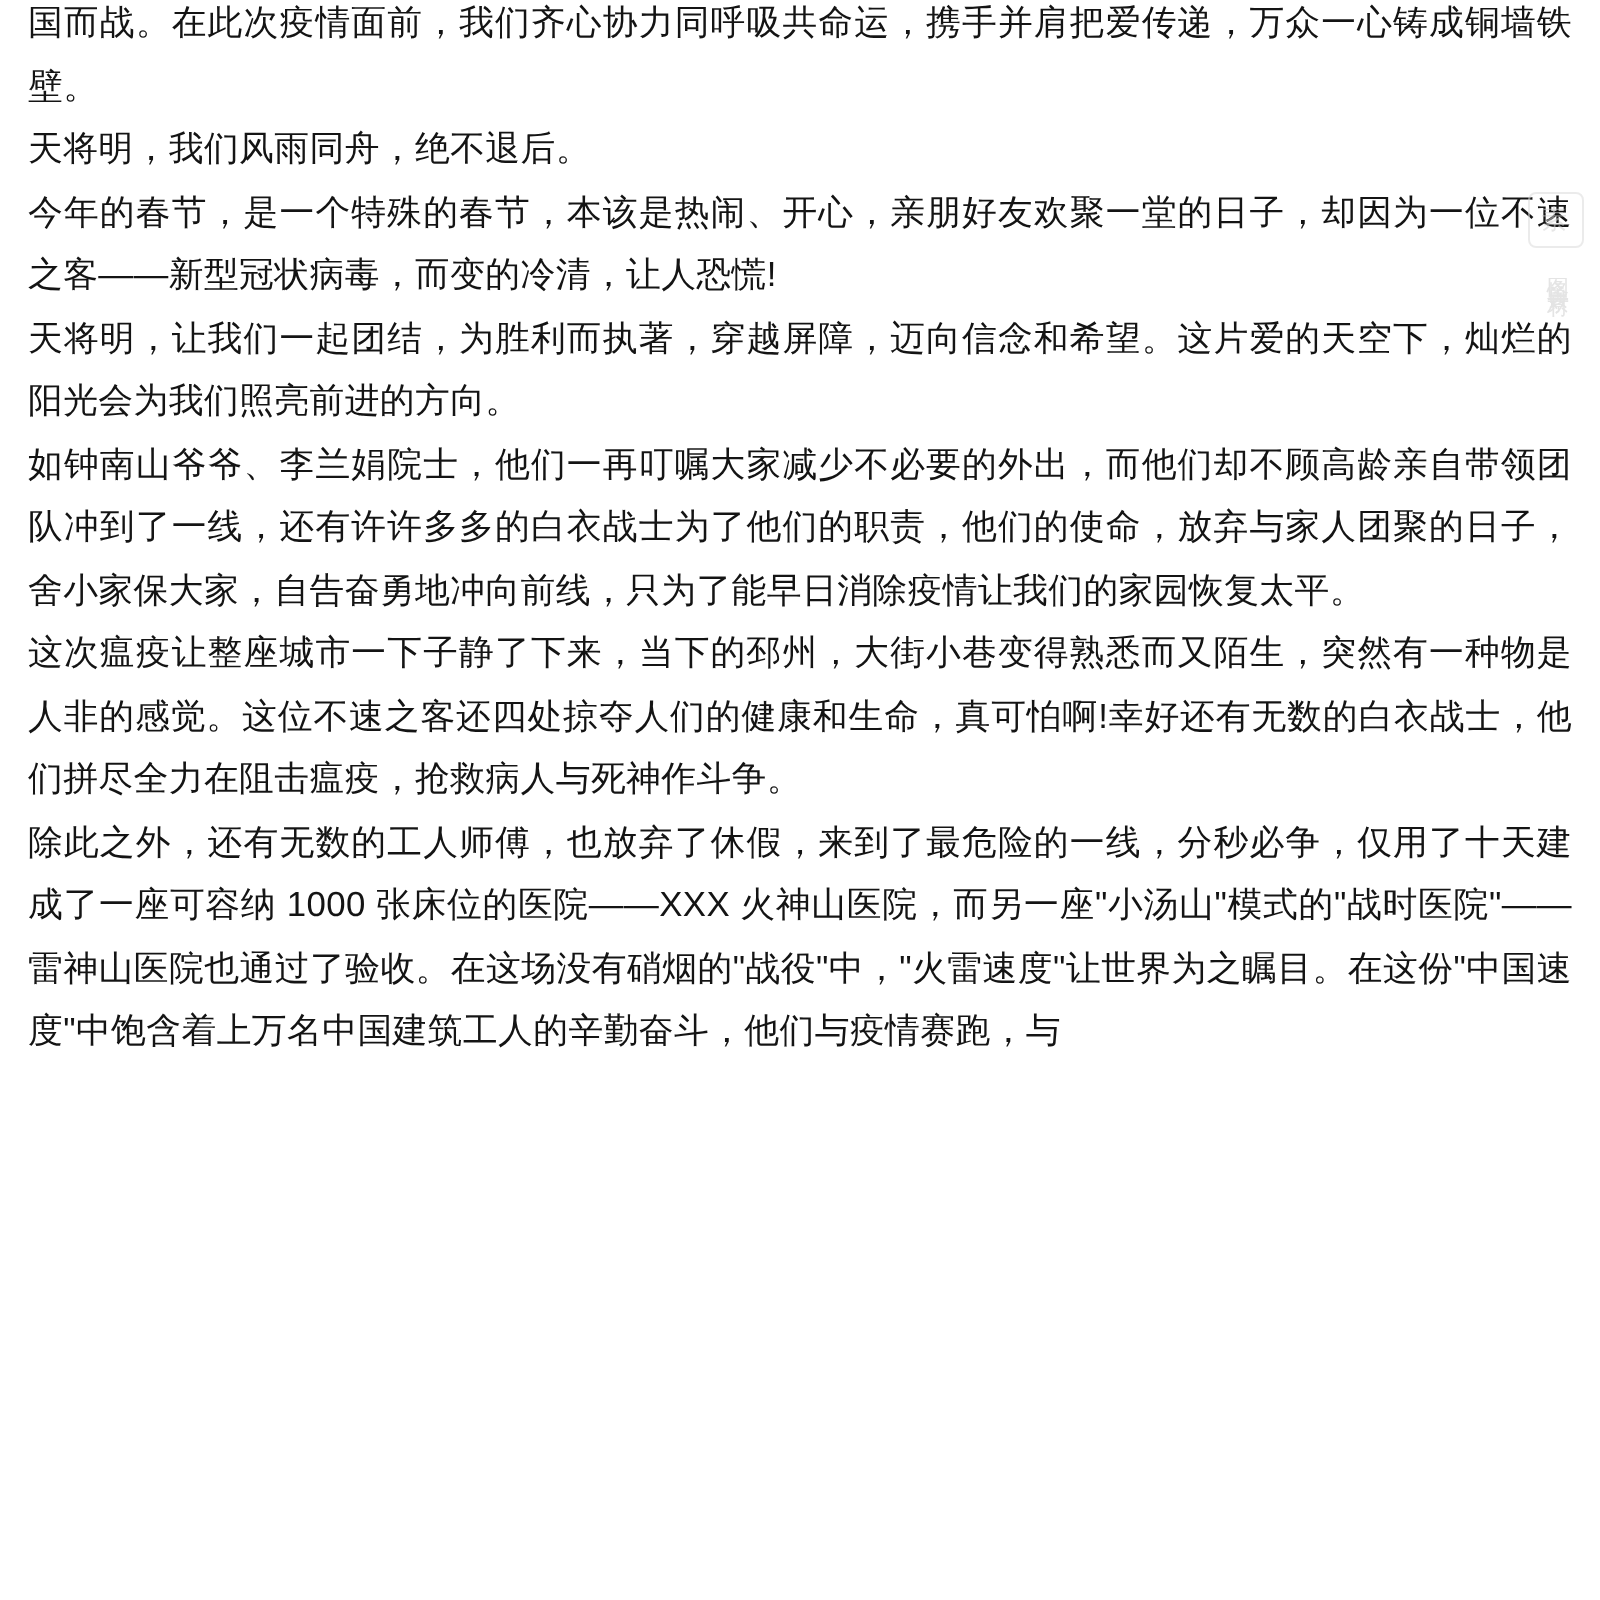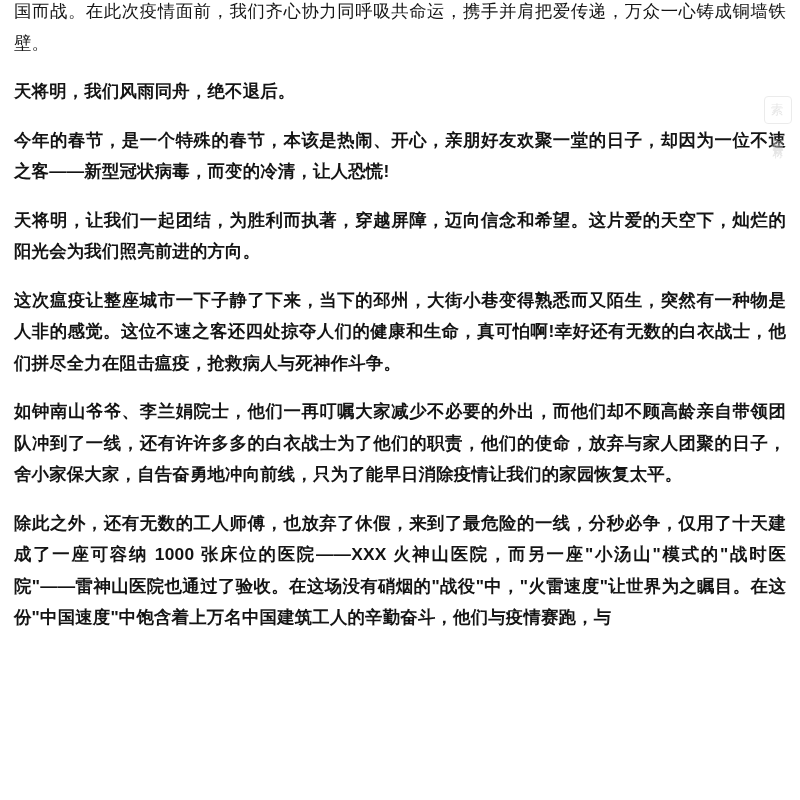--- a/index.html
+++ b/index.html
@@ -35,22 +35,21 @@
     text-justify: inter-ideograph;
     margin: 0;
     letter-spacing: 0.2px;
     font-family: "Liberation Sans", sans-serif;
   }
   .para.first {
     
     margin-top: -4px;
   }
   .para + .para {
-    margin-top: 17px;
-    font-weight: bold;
+    margin-top: 0px;
   }
   
   .watermark {
     position: absolute;
     right: 8px;
     top: 96px;
     z-index: 5;
     pointer-events: none;
     opacity: 0.55;
   }
@@ -99,19 +98,19 @@
       <div class="wm-badge">素</div>
       <div class="wm-text">图怪兽素材</div>
     </div>
   </div>
 
   <div class="doc-body">
     <p class="para first">国而战。在此次疫情面前，我们齐心协力同呼吸共命运，携手并肩把爱传递，万众一心铸成铜墙铁壁。</p>
     <p class="para">天将明，我们风雨同舟，绝不退后。</p>
     <p class="para">今年的春节，是一个特殊的春节，本该是热闹、开心，亲朋好友欢聚一堂的日子，却因为一位不速之客——新型冠状病毒，而变的冷清，让人恐慌!</p>
     <p class="para">天将明，让我们一起团结，为胜利而执著，穿越屏障，迈向信念和希望。这片爱的天空下，灿烂的阳光会为我们照亮前进的方向。</p>
+    <p class="para">如钟南山爷爷、李兰娟院士，他们一再叮嘱大家减少不必要的外出，而他们却不顾高龄亲自带领团队冲到了一线，还有许许多多的白衣战士为了他们的职责，他们的使命，放弃与家人团聚的日子，舍小家保大家，自告奋勇地冲向前线，只为了能早日消除疫情让我们的家园恢复太平。</p>
     <p class="para">这次瘟疫让整座城市一下子静了下来，当下的邳州，大街小巷变得熟悉而又陌生，突然有一种物是人非的感觉。这位不速之客还四处掠夺人们的健康和生命，真可怕啊!幸好还有无数的白衣战士，他们拼尽全力在阻击瘟疫，抢救病人与死神作斗争。</p>
-    <p class="para">如钟南山爷爷、李兰娟院士，他们一再叮嘱大家减少不必要的外出，而他们却不顾高龄亲自带领团队冲到了一线，还有许许多多的白衣战士为了他们的职责，他们的使命，放弃与家人团聚的日子，舍小家保大家，自告奋勇地冲向前线，只为了能早日消除疫情让我们的家园恢复太平。</p>
     <p class="para">除此之外，还有无数的工人师傅，也放弃了休假，来到了最危险的一线，分秒必争，仅用了十天建成了一座可容纳 1000 张床位的医院——XXX 火神山医院，而另一座"小汤山"模式的"战时医院"——雷神山医院也通过了验收。在这场没有硝烟的"战役"中，"火雷速度"让世界为之瞩目。在这份"中国速度"中饱含着上万名中国建筑工人的辛勤奋斗，他们与疫情赛跑，与</p>
   </div>
 
   <div class="clip-bottom"></div>
 </div>
 
 </body></html>

